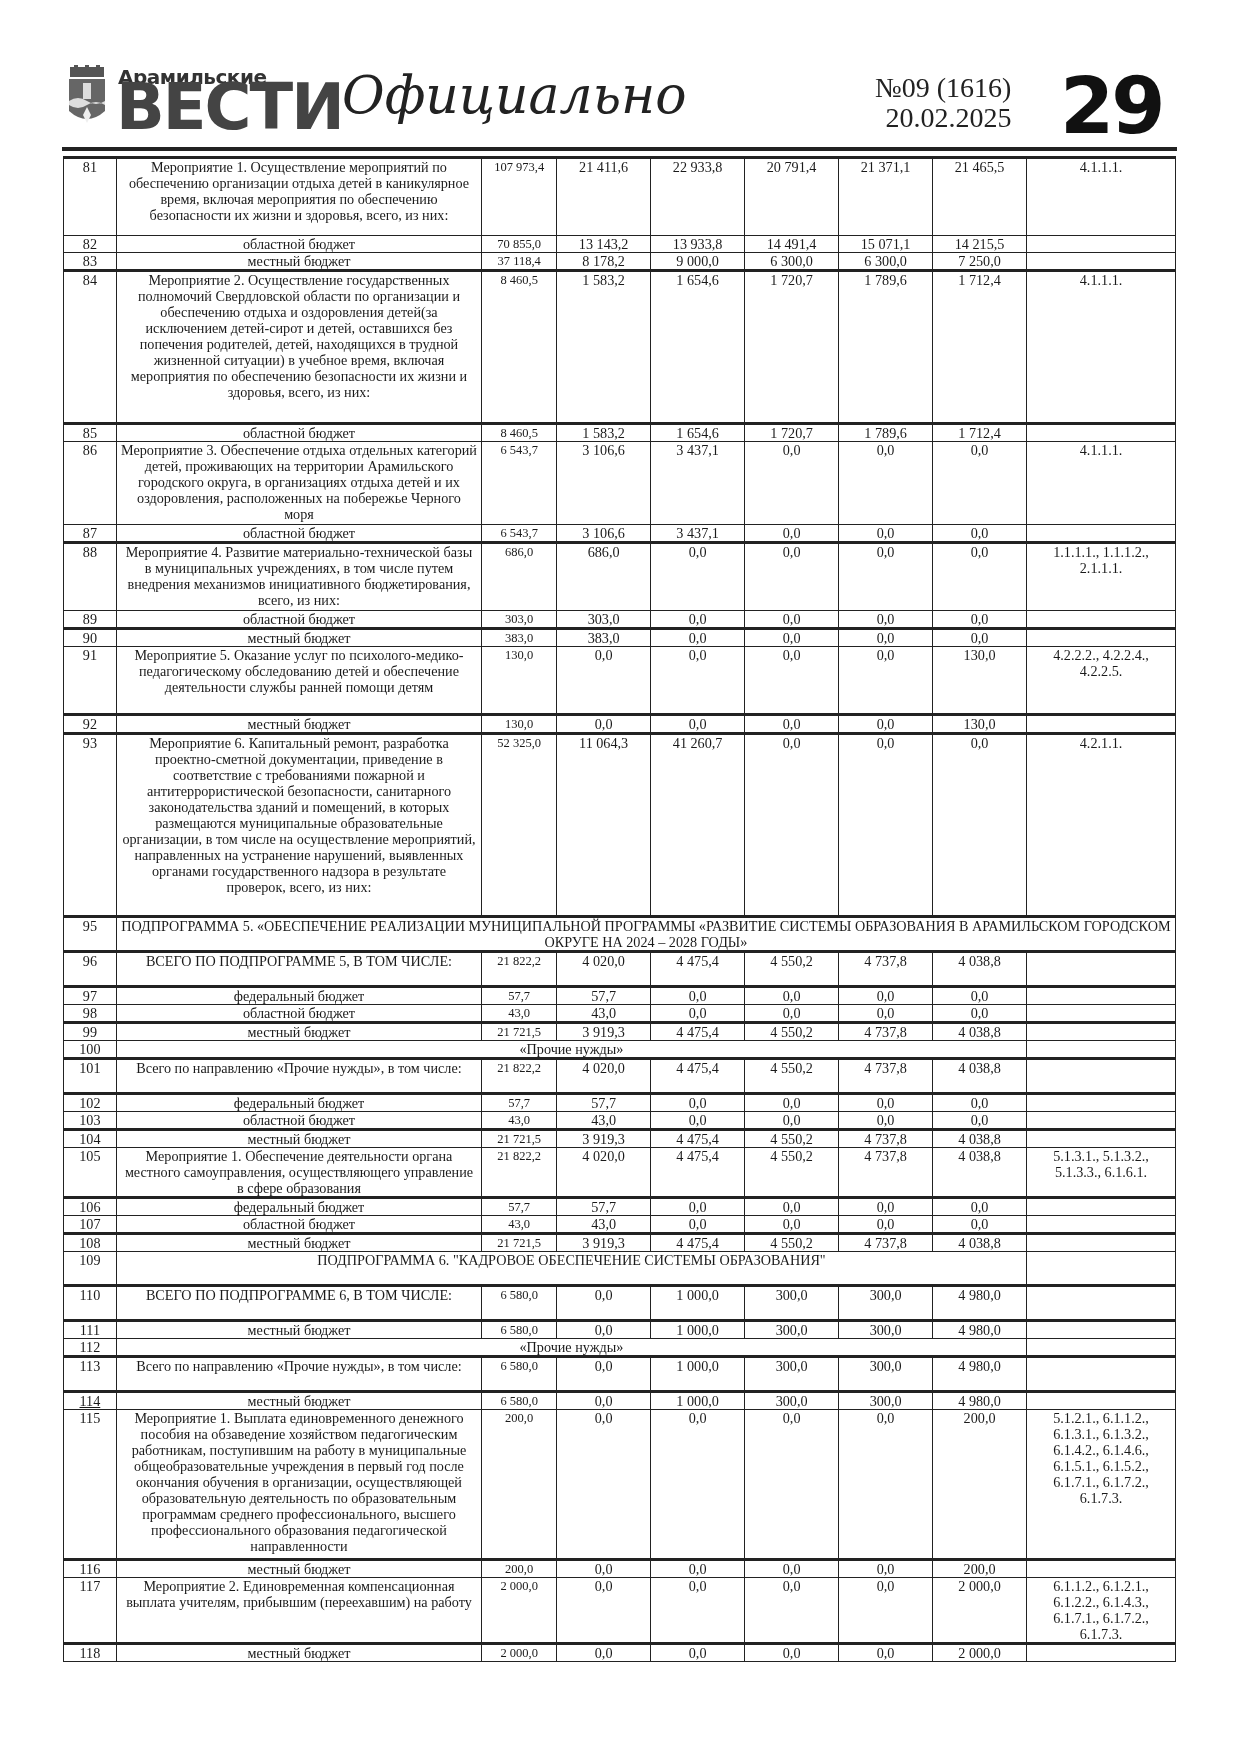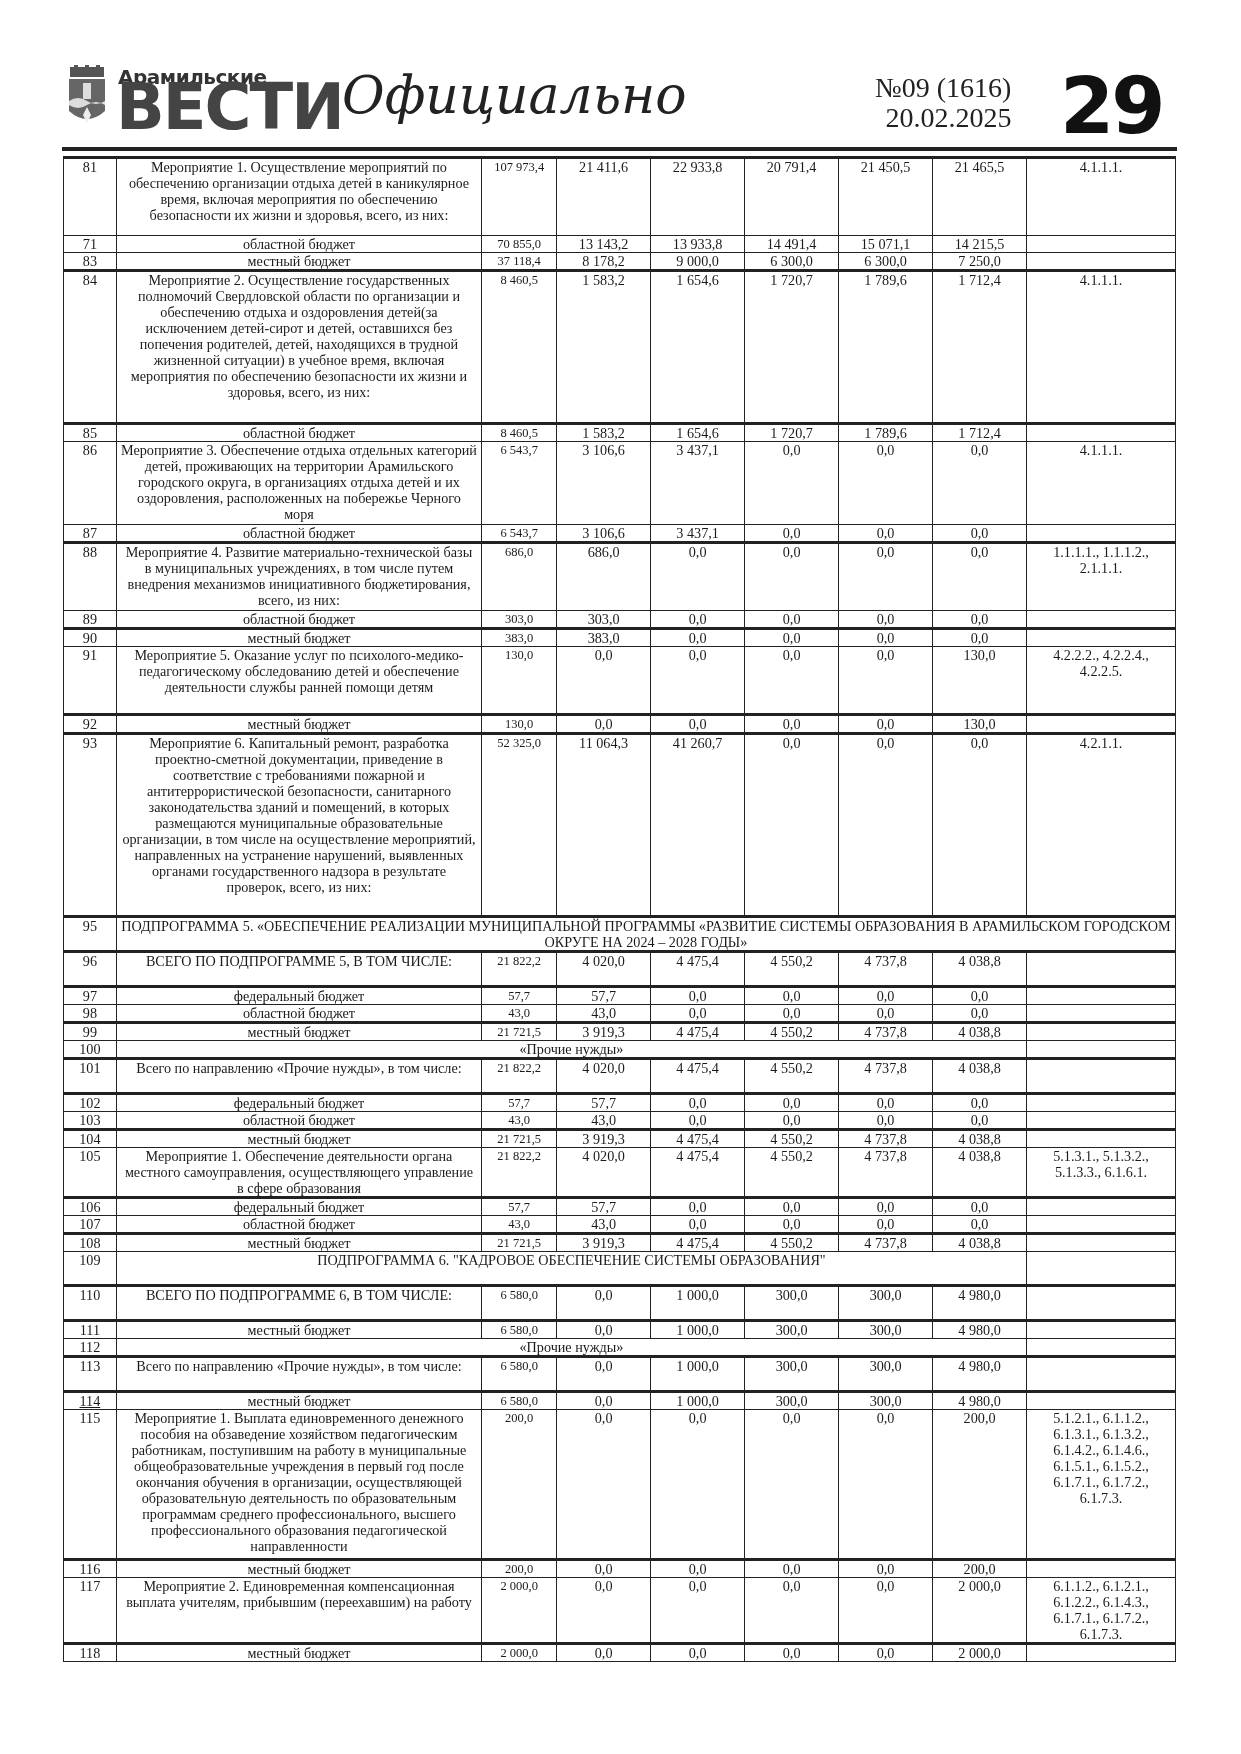--- a/index.html
+++ b/index.html
@@ -53,26 +53,26 @@
 
 <table class="main">
   <tbody id="tbody">
       <tr class="thick">
         <td class="num" style="height: 76px;">81</td>
         <td class="desc" style="height: 76px;">Мероприятие 1. Осуществление мероприятий по обеспечению организации отдыха детей в каникулярное время, включая мероприятия по обеспечению безопасности их жизни и здоровья, всего, из них:</td>
         <td class="v0" style="height: 76px;">107 973,4</td>
         <td class="val" style="height: 76px;">21 411,6</td>
         <td class="val" style="height: 76px;">22 933,8</td>
         <td class="val" style="height: 76px; text-align: center;">20 791,4</td>
-        <td class="val" style="height: 76px;">21 450,5</td>
+        <td class="val" style="height: 76px;">21 371,1</td>
         <td class="val" style="height: 76px;">21 465,5</td>
         <td class="code" style="height: 76px;">4.1.1.1.</td>
       </tr>
       <tr>
-        <td class="num" style="height: 16px;">71</td>
+        <td class="num" style="height: 16px;">82</td>
         <td class="desc" style="height: 16px;">областной бюджет</td>
         <td class="v0" style="height: 16px;">70 855,0</td>
         <td class="val" style="height: 16px;">13 143,2</td>
         <td class="val" style="height: 16px;">13 933,8</td>
         <td class="val" style="height: 16px;">14 491,4</td>
         <td class="val" style="height: 16px;">15 071,1</td>
         <td class="val" style="height: 16px;">14 215,5</td>
         <td class="code" style="height: 16px;"></td>
       </tr>
       <tr>

